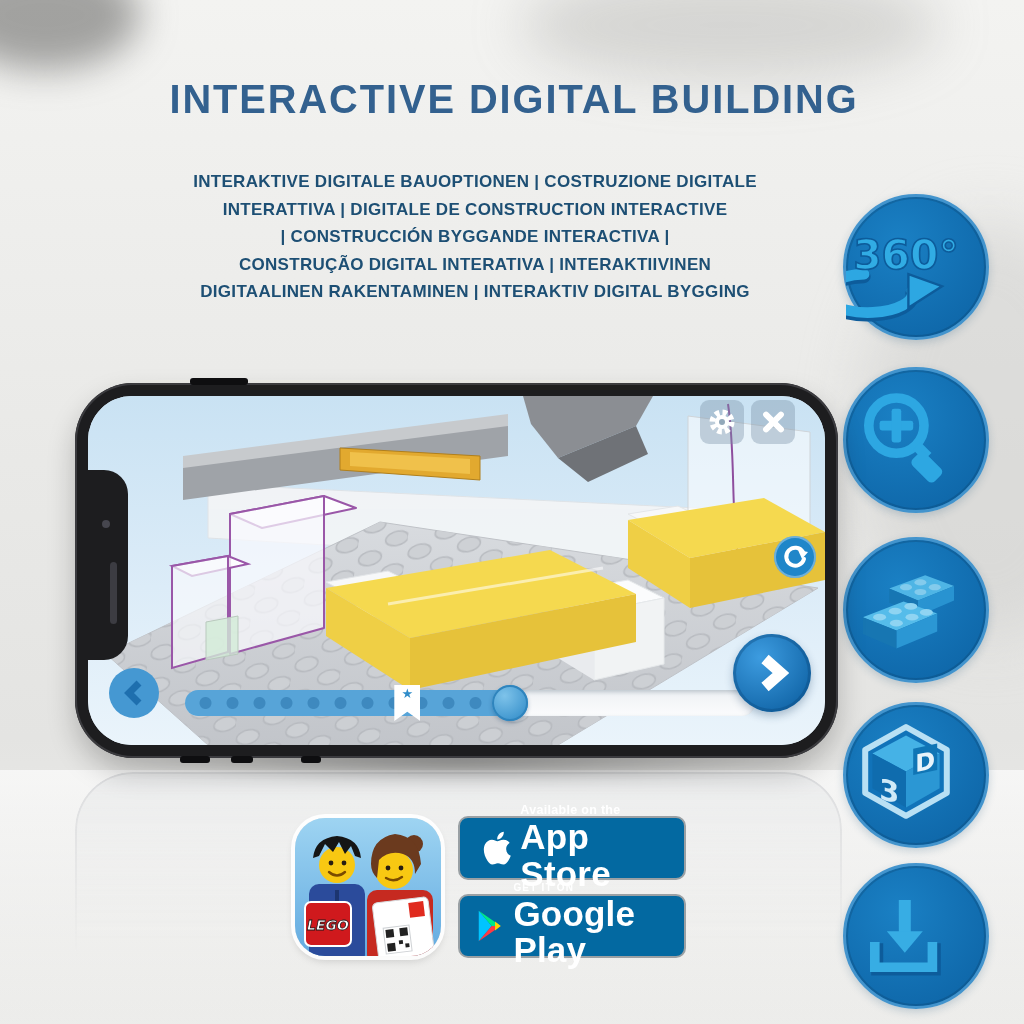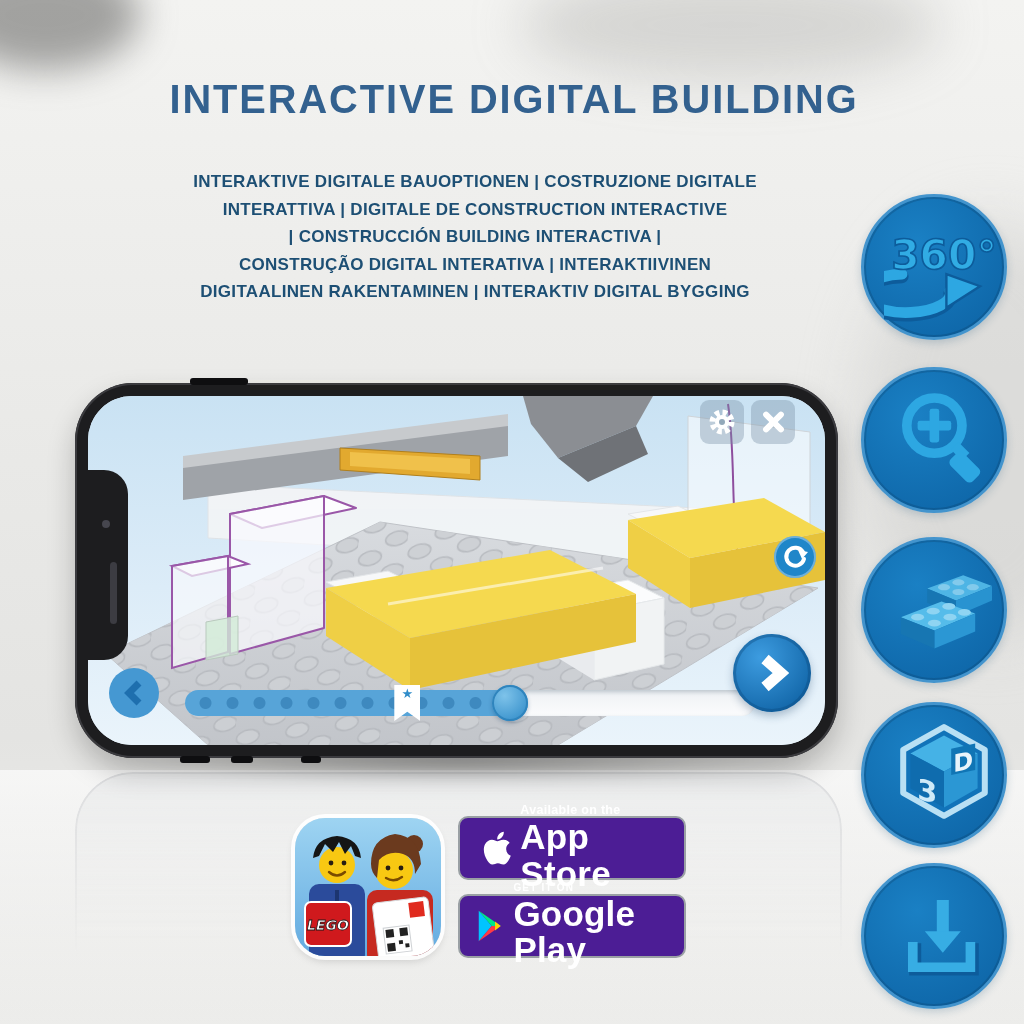--- a/index.html
+++ b/index.html
@@ -21,25 +21,25 @@
     font-size:41px;font-weight:800;letter-spacing:2px;color:#33618f;
     transform:scaleX(.97);
   }
   .subtitle{
     position:absolute;left:128px;top:168px;width:694px;text-align:center;
     font-size:17px;font-weight:700;line-height:27.5px;letter-spacing:.3px;color:#1d4f74;
   }
 
   
   .fc{
-    position:absolute;left:861px;width:146px;height:146px;border-radius:50%;
+    position:absolute;left:843px;width:146px;height:146px;border-radius:50%;
     background:radial-gradient(circle at 38% 32%,#1a80c4,#0f68aa 78%);
     border:3px solid #4394cd;box-sizing:border-box;
     box-shadow:0 3px 8px rgba(30,80,120,.22), inset 0 0 0 2px rgba(10,60,100,.28);
-    display:flex;align-items:center;justify-content:flex-end;z-index:1;
+    display:flex;align-items:center;justify-content:flex-start;z-index:1;
   }
   #fc-360{top:194px;} #fc-zoom{top:367px;} #fc-brick{top:537px;} #fc-3d{top:702px;} #fc-dl{top:863px;}
 
   
   .phone-shadow{position:absolute;left:95px;top:738px;width:725px;height:44px;border-radius:50%;
     background:radial-gradient(ellipse at center,rgba(0,0,0,.33),rgba(0,0,0,0) 70%);filter:blur(7px);z-index:2;}
   .phone{
     position:absolute;left:75px;top:383px;width:763px;height:375px;border-radius:58px;
     background:#1d1d1f;box-shadow:inset 0 0 0 2px #3b3b3f, 0 14px 28px rgba(0,0,0,.22);z-index:3;
   }
@@ -89,42 +89,42 @@
   .phone-reflection{position:absolute;left:75px;top:772px;width:763px;height:230px;border-radius:58px;
     border:2px solid rgba(185,187,191,.55);border-bottom:none;
     background:linear-gradient(180deg,rgba(215,218,221,.5),rgba(235,235,233,0) 80%);
     -webkit-mask-image:linear-gradient(180deg,#000 0%,transparent 80%);
     mask-image:linear-gradient(180deg,#000 0%,transparent 80%);
     opacity:.65;z-index:1;}
 
   
   .app-icon{position:absolute;left:295px;top:818px;width:146px;height:138px;border-radius:30px;
     box-shadow:0 0 0 4px rgba(255,255,255,.92), 0 4px 10px rgba(0,0,0,.18);overflow:hidden;z-index:4;}
-  .badge{position:absolute;left:458px;width:228px;height:64px;border-radius:10px;background:#4c1d95;
+  .badge{position:absolute;left:458px;width:228px;height:64px;border-radius:10px;background:#0369a1;
     border:2px solid #9aa0a4;box-sizing:border-box;display:flex;align-items:center;z-index:4;color:#fff;}
   #badge-appstore{top:816px;} #badge-play{top:894px;}
   .badge .logo{width:52px;display:flex;justify-content:center;margin-left:8px;}
   .badge .txt{display:flex;flex-direction:column;line-height:1.05;margin-left:2px;}
   .badge .tag{font-size:12.5px;font-weight:700;letter-spacing:.3px;}
   #badge-play .tag{font-size:10px;letter-spacing:1.2px;}
   .badge .store{font-size:35px;font-weight:600;letter-spacing:.2px;margin-top:2px;}
 </style>
 </head>
 <body>
 
 <div class="bg-blob" id="blob-tl"></div>
 <div class="bg-blob" id="blob-tc"></div>
 <div class="bg-blob" id="blob-r"></div>
 <div id="floor"></div>
 
 <div class="title">INTERACTIVE DIGITAL BUILDING</div>
 <div class="subtitle">
   <div>INTERAKTIVE DIGITALE BAUOPTIONEN | COSTRUZIONE DIGITALE</div>
   <div>INTERATTIVA | DIGITALE DE CONSTRUCTION INTERACTIVE</div>
-  <div>| CONSTRUCCIÓN BUILDING INTERACTIVA |</div>
+  <div>| CONSTRUCCIÓN BYGGANDE INTERACTIVA |</div>
   <div>CONSTRUÇÃO DIGITAL INTERATIVA | INTERAKTIIVINEN</div>
   <div>DIGITAALINEN RAKENTAMINEN | INTERAKTIV DIGITAL BYGGING</div>
 </div>
 
 <div class="fc" id="fc-360">
   <svg width="120" height="120" viewBox="0 0 100 100">
     <path d="M 15 58 A 37 16 0 1 0 55 72" fill="none" stroke="#0d5c9b" stroke-width="11" stroke-linecap="round"></path>
     <path d="M 15 56 A 37 16 0 1 0 55 70" fill="none" stroke="#2da7e2" stroke-width="9" stroke-linecap="round"></path>
     <polygon points="52,56 80,66 52,84" fill="#2da7e2" stroke="#0d5c9b" stroke-width="2"></polygon>
     <text x="50" y="52" text-anchor="middle" font-family="DejaVu Sans, sans-serif" font-size="34" font-weight="bold" fill="#31ace4" stroke="#0d5c9b" stroke-width="1.4">360°</text>

